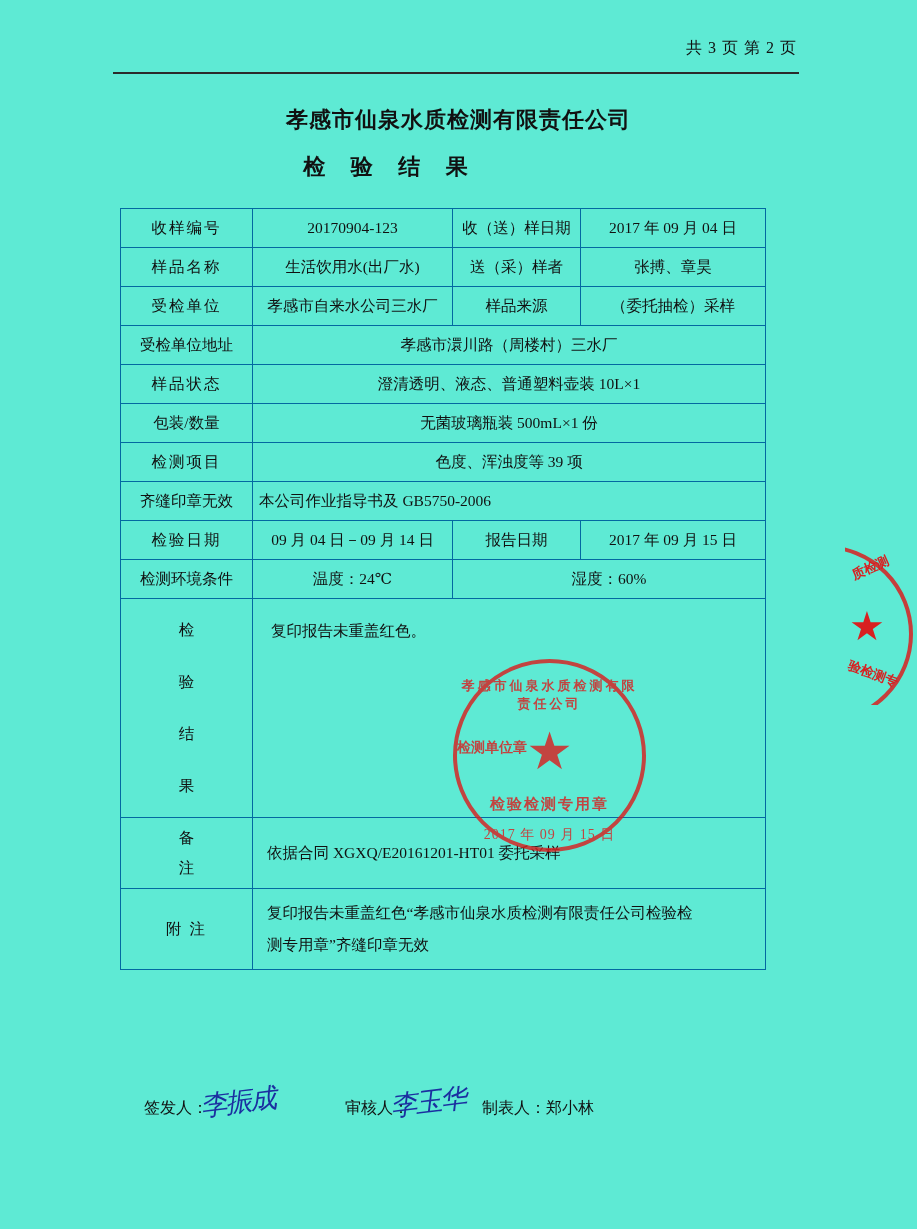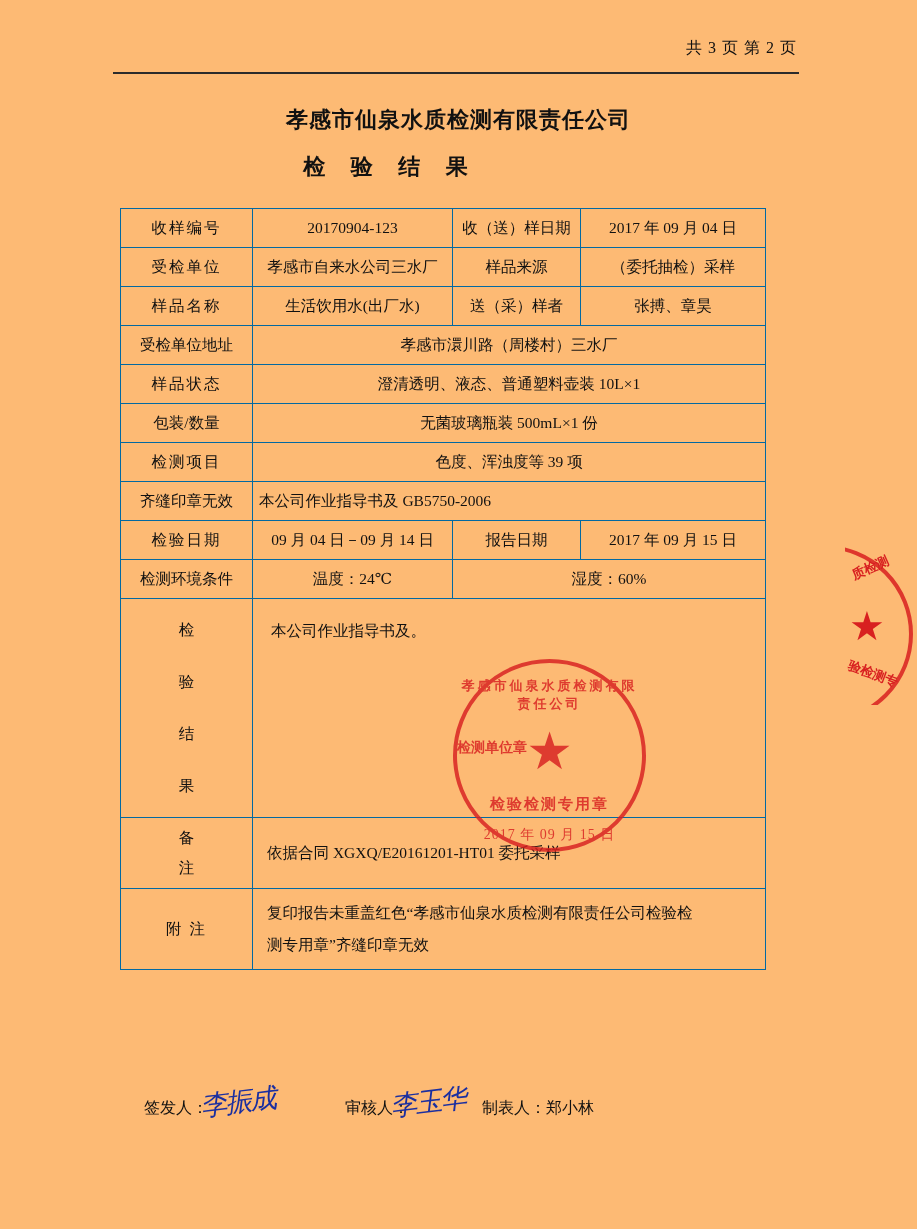--- a/index.html
+++ b/index.html
@@ -11,21 +11,21 @@
     width: 917px;
     height: 1229px;
     position: relative;
     font-family: "Liberation Serif", "DejaVu Serif", serif;
     color: #111;
     overflow: hidden;
   }
   .page {
     position: absolute;
     inset: 0;
-    background: #fdba74;
+    background: #5eead4;
   }
 
   
   .page-head {
     position: absolute;
     top: 38px;
     right: 120px;
     font-size: 16px;
     letter-spacing: 1px;
   }
@@ -284,30 +284,30 @@
         <col style="width:185px">
       </colgroup>
       <tbody>
         <tr>
           <td class="lbl">收样编号</td>
           <td class="val-c">20170904-123</td>
           <td class="mid-lbl">收（送）样日期</td>
           <td class="val-c">2017 年 09 月 04 日</td>
         </tr>
         <tr>
+          <td class="lbl">样品名称</td>
+          <td class="val-c">生活饮用水(出厂水)</td>
+          <td class="mid-lbl">送（采）样者</td>
+          <td class="val-c">张搏、章昊</td>
+        </tr>
+        <tr>
           <td class="lbl">受检单位</td>
           <td class="val-c">孝感市自来水公司三水厂</td>
           <td class="mid-lbl">样品来源</td>
           <td class="val-c">（委托抽检）采样</td>
-        </tr>
-        <tr>
-          <td class="lbl">样品名称</td>
-          <td class="val-c">生活饮用水(出厂水)</td>
-          <td class="mid-lbl">送（采）样者</td>
-          <td class="val-c">张搏、章昊</td>
         </tr>
         <tr>
           <td class="lbl-wide">受检单位地址</td>
           <td class="val-c" colspan="3">孝感市澴川路（周楼村）三水厂</td>
         </tr>
         <tr>
           <td class="lbl">样品状态</td>
           <td class="val-c" colspan="3">澄清透明、液态、普通塑料壶装 10L×1</td>
         </tr>
         <tr>
@@ -334,21 +334,21 @@
           <td class="val-c" colspan="2">湿度：60%</td>
         </tr>
         <tr>
           <td class="result-label">
             <span>检</span>
             <span>验</span>
             <span>结</span>
             <span>果</span>
           </td>
           <td class="result-body" colspan="3">
-            <div class="result-text">本公司作业指导书及。</div>
+            <div class="result-text">复印报告未重盖红色。</div>
             <div class="seal">
               <div class="seal-arc top">孝感市仙泉水质检测有限责任公司</div>
               <div class="seal-star">★</div>
               <div class="seal-unit">检测单位章</div>
               <div class="seal-bottom">检验检测专用章</div>
               <div class="seal-date">2017 年 09 月 15 日</div>
             </div>
           </td>
         </tr>
         <tr>

